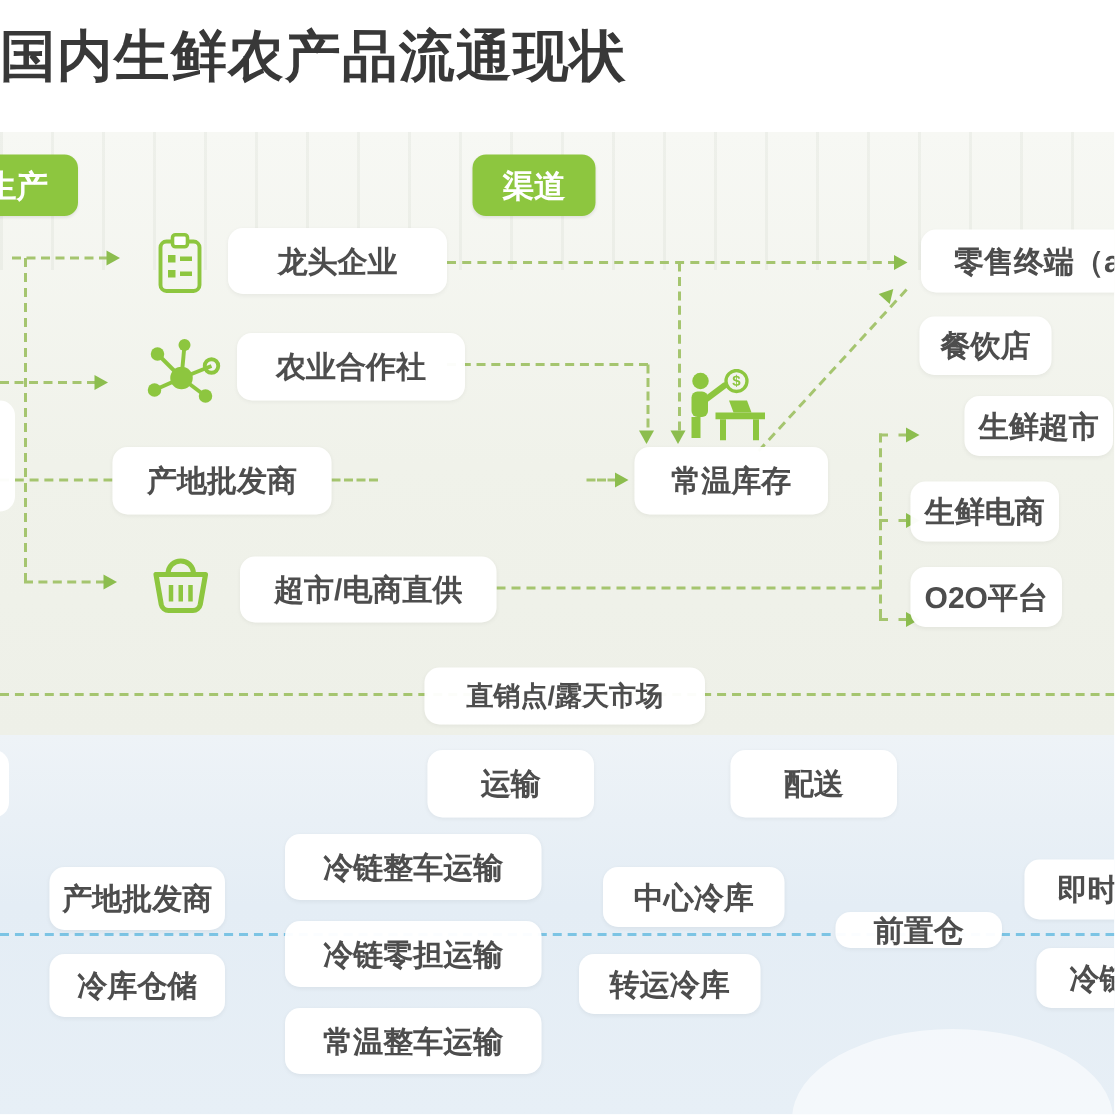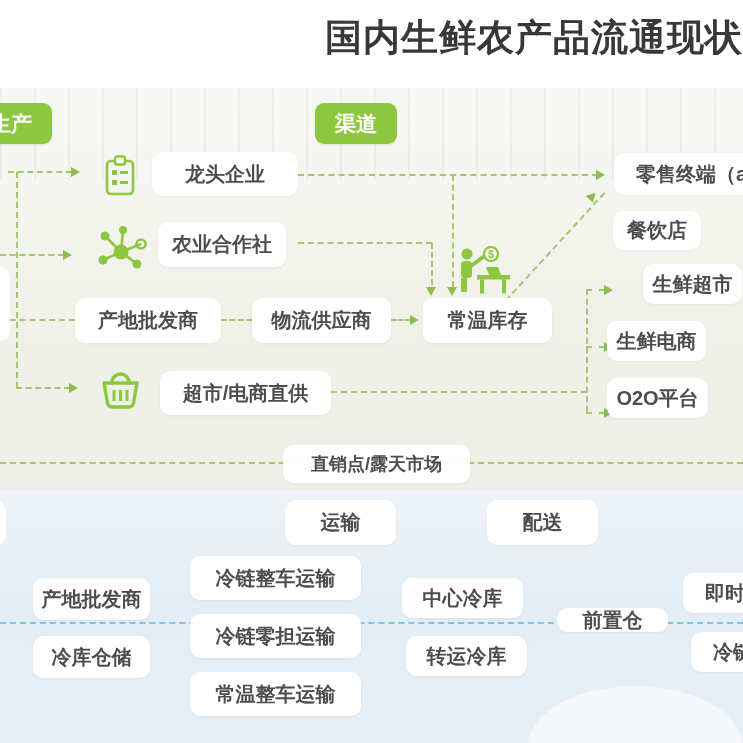--- a/index.html
+++ b/index.html
@@ -9,21 +9,21 @@
   
   .bg-mid{position:absolute;left:0;top:88px;width:743px;height:402px;z-index:0;
     background:linear-gradient(180deg,#f7f8f4 0%,#f0f2ea 55%,#eef0e8 100%);}
   .bg-rows{position:absolute;left:0;top:88px;width:743px;height:92px;z-index:0;opacity:.55;
     background:repeating-linear-gradient(90deg,rgba(186,194,180,.28) 0 2px,rgba(0,0,0,0) 2px 34px);}
   .bg-low{position:absolute;left:0;top:490px;width:743px;height:253px;z-index:0;
     background:linear-gradient(180deg,#eef3f7 0%,#e4edf5 45%,#e7eff6 100%);}
   .dome{position:absolute;left:528px;top:686px;width:214px;height:120px;z-index:0;
     background:rgba(255,255,255,.55);border-radius:50% 50% 0 0;}
 
-  .title{position:absolute;left:0;top:13px;width:743px;text-align:right;z-index:3;
+  .title{position:absolute;left:0;top:13px;width:743px;text-align:left;z-index:3;
     font-size:37px;font-weight:800;color:#383838;letter-spacing:1px;}
 
   .badge{position:absolute;z-index:3;background:#8dc63f;color:#fff;border-radius:9px;
     display:flex;align-items:center;justify-content:center;font-size:21px;font-weight:700;
     box-shadow:0 1px 2px rgba(0,0,0,.08);}
 
   .box{position:absolute;z-index:3;background:rgba(255,255,255,.97);border-radius:10px;
     display:flex;align-items:center;justify-content:center;white-space:nowrap;overflow:hidden;
     font-size:20px;font-weight:700;color:#4d4d4d;box-shadow:0 1px 3px rgba(0,0,0,.05);}
   .box.sm{font-size:18px;}
@@ -132,39 +132,38 @@
     <path d="M6 17 H39 L35.5 37 a5 5 0 0 1 -5 4 H14.5 a5 5 0 0 1 -5 -4 Z" fill="none" stroke="#8dc63f" stroke-width="3.4" stroke-linejoin="round"></path>
     <line x1="16" y1="24" x2="16" y2="35" stroke="#8dc63f" stroke-width="3"></line>
     <line x1="22.5" y1="24" x2="22.5" y2="35" stroke="#8dc63f" stroke-width="3"></line>
     <line x1="29" y1="24" x2="29" y2="35" stroke="#8dc63f" stroke-width="3"></line>
   </svg>
 
   <div class="stub" style="left:-28px;top:267px;width:38px;height:74px;"></div>
   <div class="stub" style="left:-28px;top:500px;width:34px;height:45px;"></div>
 
   <div class="box" style="left:152px;top:152px;width:146px;height:44px;">龙头企业</div>
-  <div class="box" style="left:158px;top:222px;width:128px;height:45px;">农业合作社</div>
+  <div class="box" style="left:158px;top:222px;width:152px;height:45px;">农业合作社</div>
   <div class="box" style="left:75px;top:298px;width:146px;height:45px;">产地批发商</div>
-  <div class="box" style="left:252px;top:298px;width:139px;height:45px;">物流供应商</div>
   <div class="box" style="left:423px;top:298px;width:129px;height:45px;">常温库存</div>
   <div class="box" style="left:160px;top:371px;width:171px;height:44px;">超市/电商直供</div>
   <div class="box sm" style="left:283px;top:445px;width:187px;height:38px;">直销点/露天市场</div>
 
   <div class="box cut" style="left:614px;top:153px;width:150px;height:42px;">零售终端（al</div>
   <div class="box" style="left:613px;top:211px;width:88px;height:39px;">餐饮店</div>
   <div class="box" style="left:607px;top:264px;width:99px;height:40px;margin-left:36px;">生鲜超市</div>
   <div class="box" style="left:607px;top:321px;width:99px;height:40px;">生鲜电商</div>
   <div class="box" style="left:607px;top:378px;width:101px;height:40px;">O2O平台</div>
 
   <div class="box" style="left:285px;top:500px;width:111px;height:45px;">运输</div>
   <div class="box" style="left:487px;top:500px;width:111px;height:45px;">配送</div>
   <div class="box" style="left:190px;top:556px;width:171px;height:44px;">冷链整车运输</div>
   <div class="box" style="left:33px;top:578px;width:117px;height:42px;">产地批发商</div>
   <div class="box" style="left:402px;top:578px;width:121px;height:40px;">中心冷库</div>
   <div class="box cut" style="left:683px;top:573px;width:105px;height:40px;">即时</div>
   <div class="box" style="left:190px;top:614px;width:171px;height:44px;">冷链零担运输</div>
   <div class="box" style="left:33px;top:636px;width:117px;height:42px;">冷库仓储</div>
-  <div class="box" style="left:406px;top:636px;width:121px;height:40px;">转运冷库</div>
+  <div class="box" style="left:386px;top:636px;width:121px;height:40px;">转运冷库</div>
   <div class="box" style="left:557px;top:608px;width:111px;height:24px;">前置仓</div>
   <div class="box cut" style="left:691px;top:632px;width:105px;height:40px;">冷链</div>
   <div class="box" style="left:190px;top:672px;width:171px;height:44px;">常温整车运输</div>
 
 </div>
 
 </body></html>

